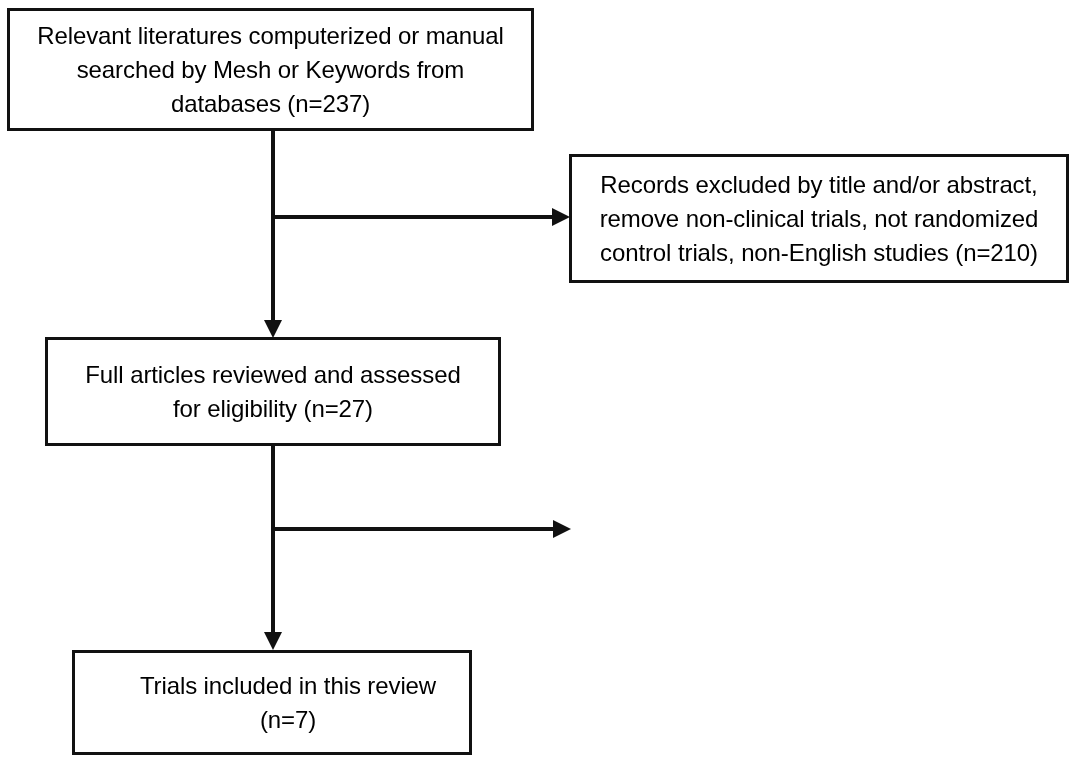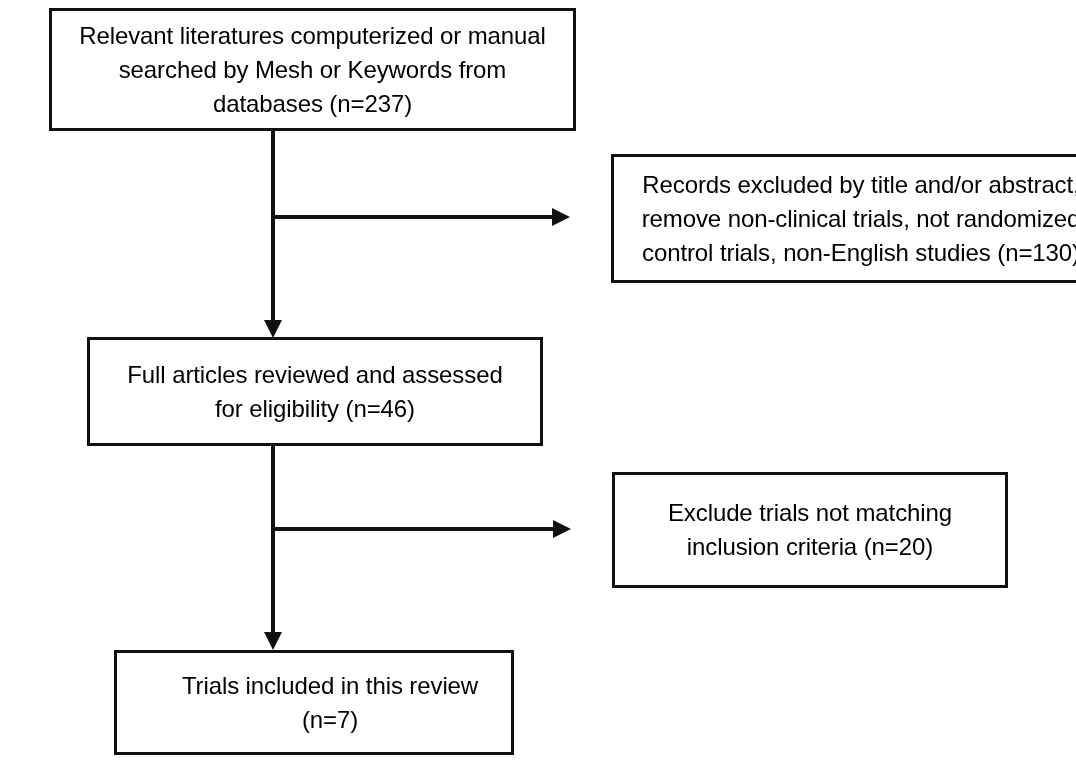--- a/index.html
+++ b/index.html
@@ -25,21 +25,20 @@
     align-items: center;
     justify-content: center;
     text-align: center;
     color: #000000;
     font-size: 24px;
     line-height: 34px;
     font-weight: 400;
     padding: 4px 10px;
     white-space: pre-line;
     letter-spacing: -0.1px;
-    margin-left: 42px;
   }
   #box-search    { left: 7px;   top: 8px;   width: 527px; height: 123px; }
   #box-excluded  { left: 569px; top: 154px; width: 500px; height: 129px; }
   #box-fulltext  { left: 45px;  top: 337px; width: 456px; height: 109px; }
   #box-notmatch  { left: 570px; top: 472px; width: 396px; height: 116px; }
   #box-included  { left: 72px;  top: 650px; width: 400px; height: 105px; padding-left: 42px; }
 
   #connector-layer {
     position: absolute;
     left: 0;
@@ -72,24 +71,22 @@
     <line x1="273" y1="529" x2="561" y2="529" stroke="#111111" stroke-width="4"></line>
     <polygon points="571,529 553,520 553,538" fill="#111111"></polygon>
   </svg>
 
   <div class="flow-box" id="box-search">Relevant literatures computerized or manual
 searched by Mesh or Keywords from
 databases (n=237)</div>
 
   <div class="flow-box" id="box-excluded">Records excluded by title and/or abstract,
 remove non-clinical trials, not randomized
-control trials, non-English studies (n=130)</div>
+control trials, non-English studies (n=210)</div>
 
   <div class="flow-box" id="box-fulltext">Full articles reviewed and assessed
-for eligibility (n=46)</div>
+for eligibility (n=27)</div>
 
-  <div class="flow-box" id="box-notmatch">Exclude trials not matching
-inclusion criteria (n=20)</div>
 
   <div class="flow-box" id="box-included">Trials included in this review
 (n=7)</div>
 
 </div>
 
 </body></html>

